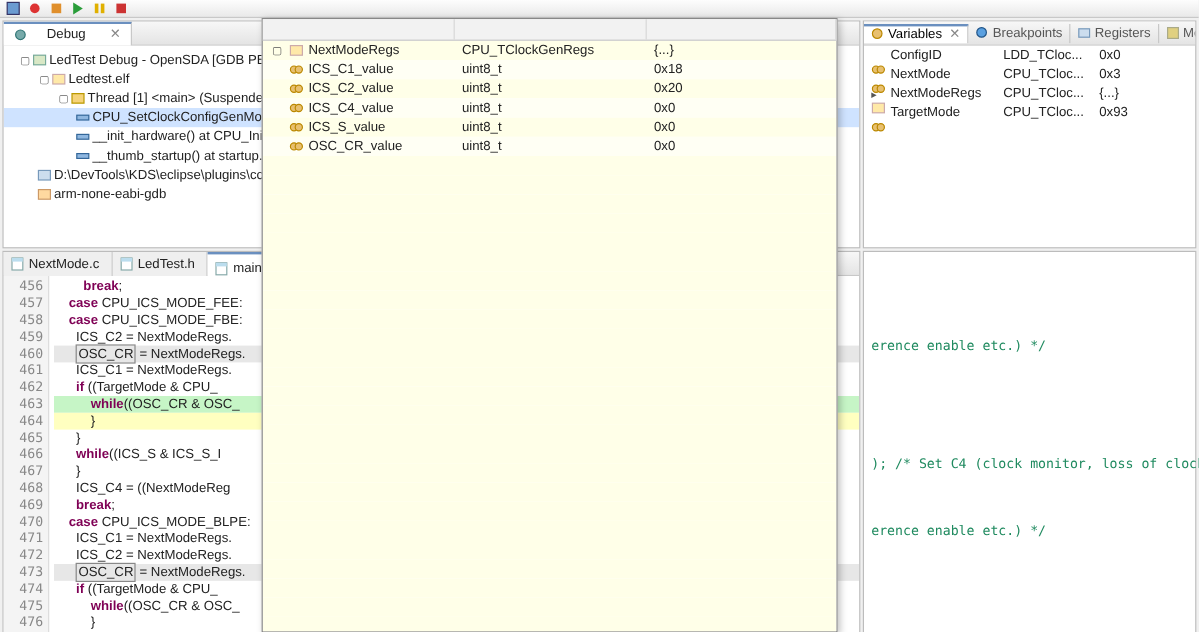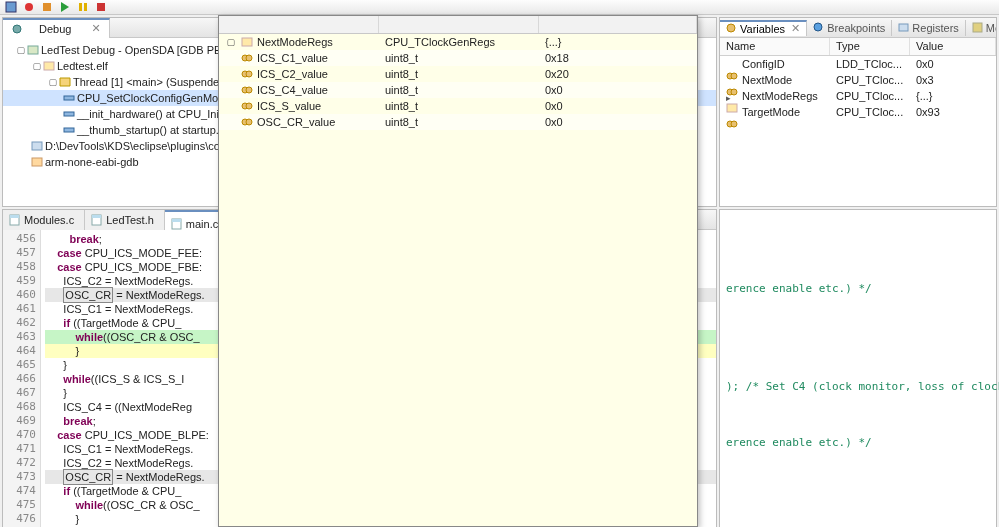--- a/index.html
+++ b/index.html
@@ -205,21 +205,21 @@
 
       <div class="editor-area">
         <div class="editor-tabs" id="editor-tabs">
             <div class="ed-tab">
               <span>
                 <svg width="11" height="12">
                   <rect x="1" y="1" width="9" height="10" fill="#fff" stroke="#8aa"></rect>
                   <rect x="1" y="1" width="9" height="3" fill="#bde"></rect>
                 </svg>
               </span>
-              <span>Modules.c</span>
+              <span>NextMode.c</span>
             </div>
             <div class="ed-tab">
               <span>
                 <svg width="11" height="12">
                   <rect x="1" y="1" width="9" height="10" fill="#fff" stroke="#8aa"></rect>
                   <rect x="1" y="1" width="9" height="3" fill="#bde"></rect>
                 </svg>
               </span>
               <span>LedTest.h</span>
             </div>
@@ -272,25 +272,20 @@
             </div>
             <div class="v-tab">
               <span>
                 <svg width="11" height="11">
                   <rect x="1" y="1" width="9" height="9" fill="#e0d080" stroke="#aa8"></rect>
                 </svg>
               </span>
               <span>Modules</span>
             </div>
           </div>
-        <div class="vars-head">
-          <div class="vh1">Name</div>
-          <div class="vh2">Type</div>
-          <div class="vh3">Value</div>
-        </div>
         <div class="vars-body" id="vars-body">
             <div class="vr">
               <div class="vh1">
                 <span class="var-ico"><span style="width:10px;display:inline-block"></span><svg width="12" height="10">
                     <circle cx="4" cy="5" r="3" fill="#e8c070" stroke="#b80"></circle>
                     <circle cx="8" cy="5" r="3" fill="#e8c070" stroke="#b80"></circle>
                   </svg></span>
                 <span>ConfigID</span>
               </div>
               <div class="vh2">LDD_TCloc...</div>

